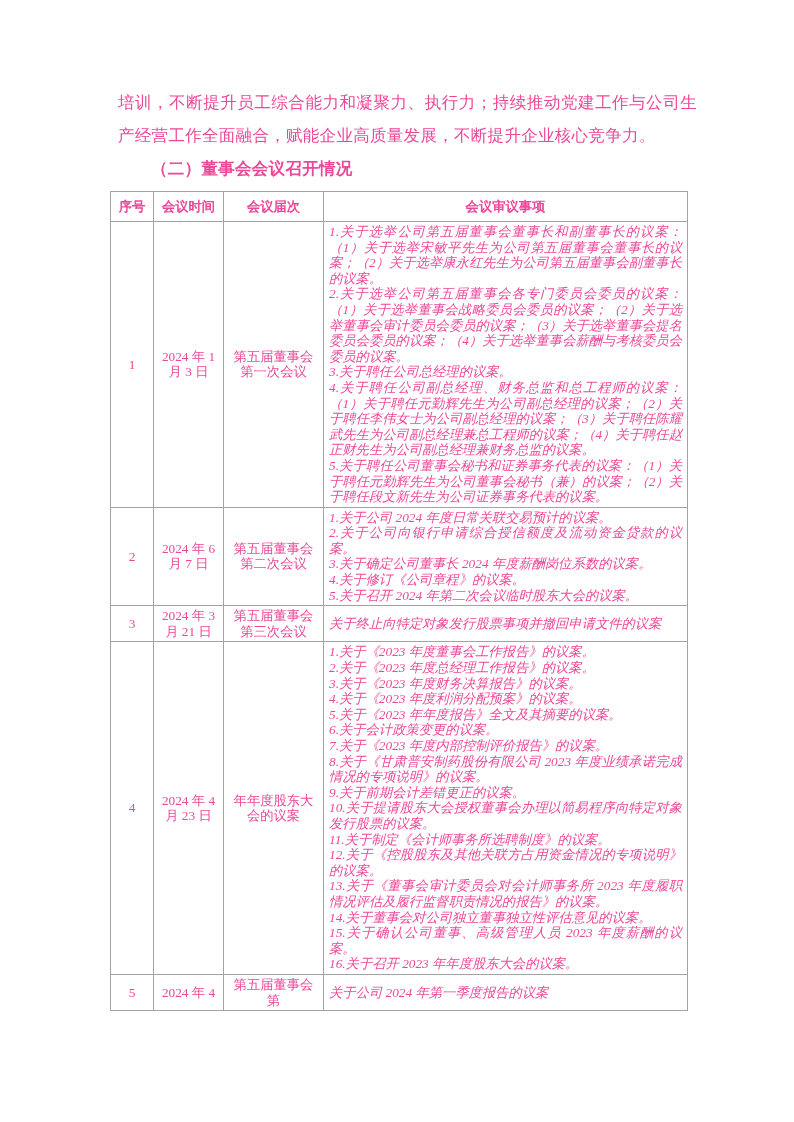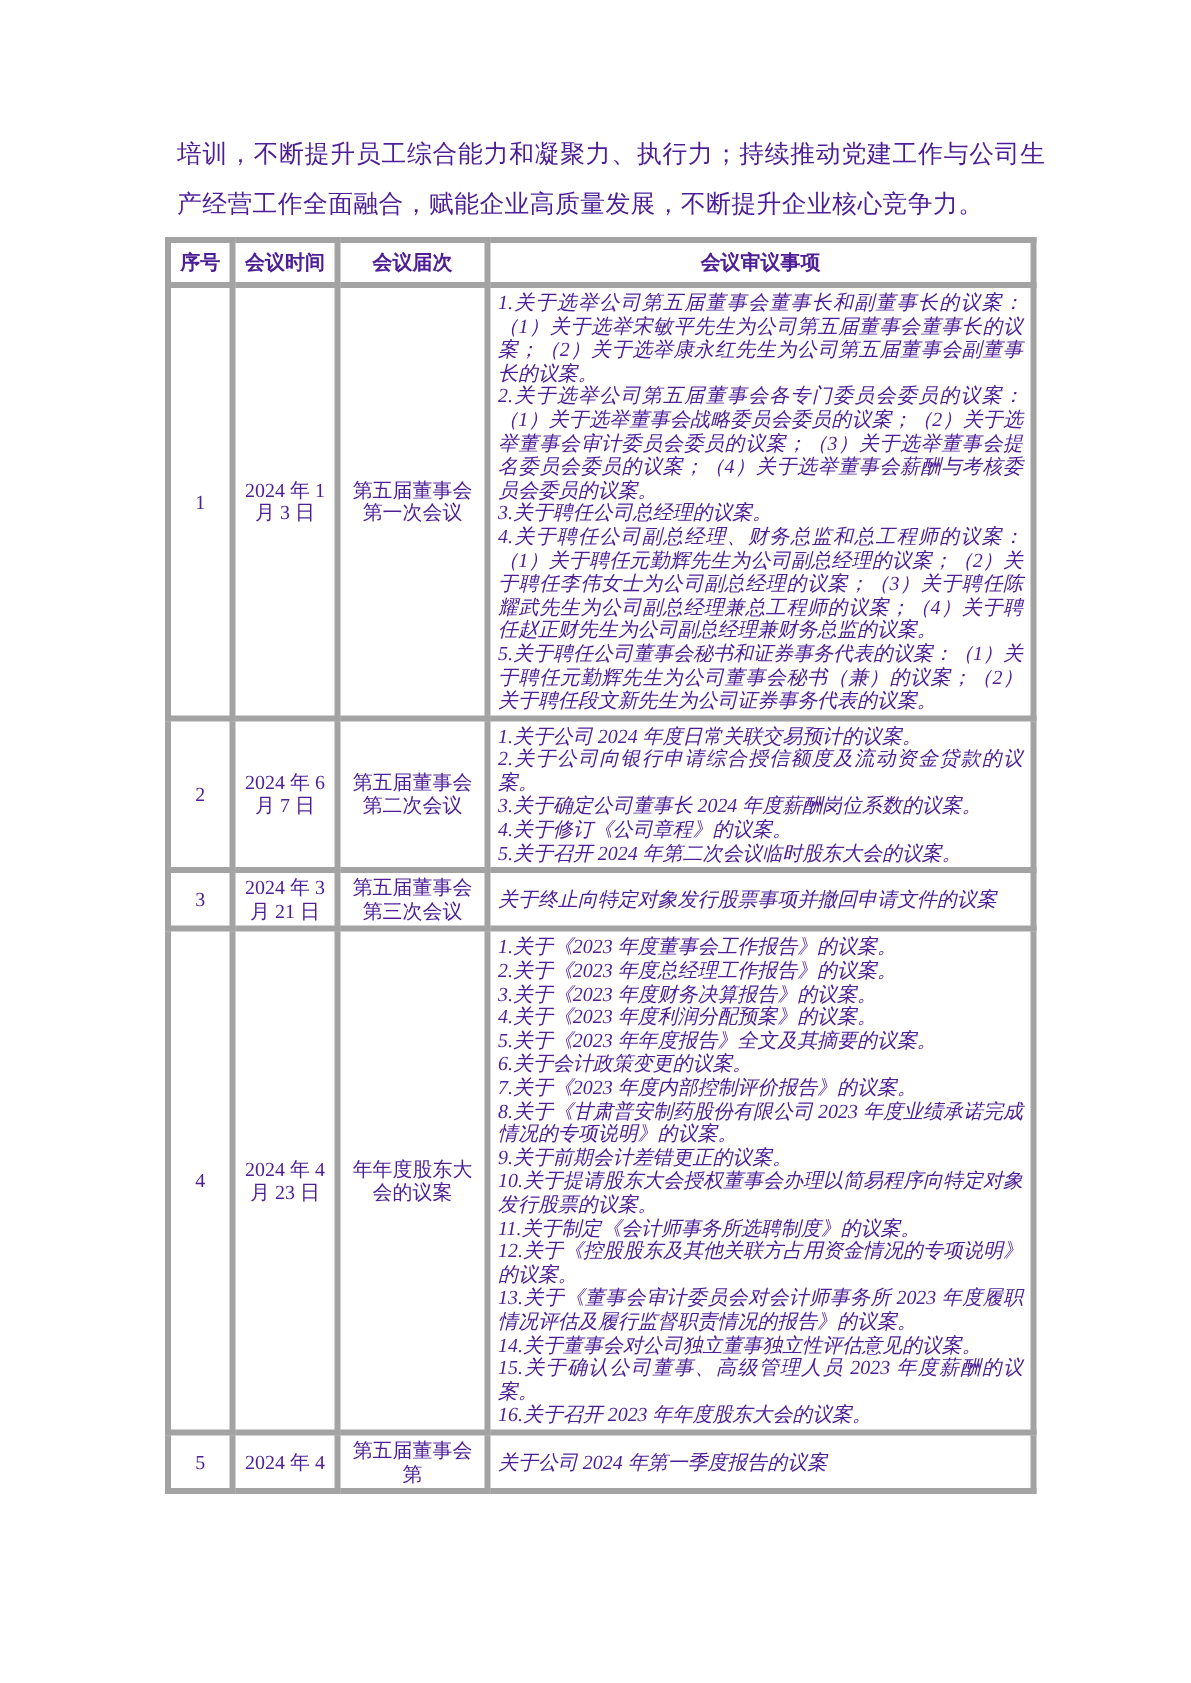--- a/index.html
+++ b/index.html
@@ -9,21 +9,21 @@
   }
   .page {
     position: relative;
     width: 794px;
     height: 1122px;
     margin: 0 auto;
     background: #ffffff;
     box-sizing: border-box;
     padding: 86px 107px 0 110px;
     font-family: "Liberation Serif", "DejaVu Serif", serif;
-    color: #4c1d95;
+    color: #ec4899;
     overflow: hidden;
   }
   .bodytext {
     width: 579px;
     margin-left: 8px;
     font-size: 16.5px;
     line-height: 33px;
     text-align: justify;
     letter-spacing: 0.3px;
   }
@@ -38,21 +38,21 @@
   }
   table.meetings {
     margin-top: 6px;
     border-collapse: collapse;
     table-layout: fixed;
     width: 577px;
     font-size: 13.3px;
     line-height: 15.6px;
   }
   table.meetings th, table.meetings td {
-    border: 4px solid #a3a3a3;
+    border: 1px solid #a3a3a3;
     box-sizing: border-box;
     font-weight: normal;
     word-break: break-all;
   }
   table.meetings th {
     font-weight: bold;
     text-align: center;
     height: 30px;
     padding: 2px;
   }
@@ -75,20 +75,21 @@
   }
 </style>
 </head>
 <body>
 
 <div class="page">
 
   <div class="bodytext">
     <p class="para">培训，不断提升员工综合能力和凝聚力、执行力；持续推动党建工作与公司生产经营工作全面融合，赋能企业高质量发展，不断提升企业核心竞争力。</p>
 
+    <p class="heading">（二）董事会会议召开情况</p>
 
   </div>
 
   <table class="meetings">
     <colgroup>
       <col style="width:43px">
       <col style="width:70px">
       <col style="width:100px">
       <col style="width:364px">
     </colgroup>

